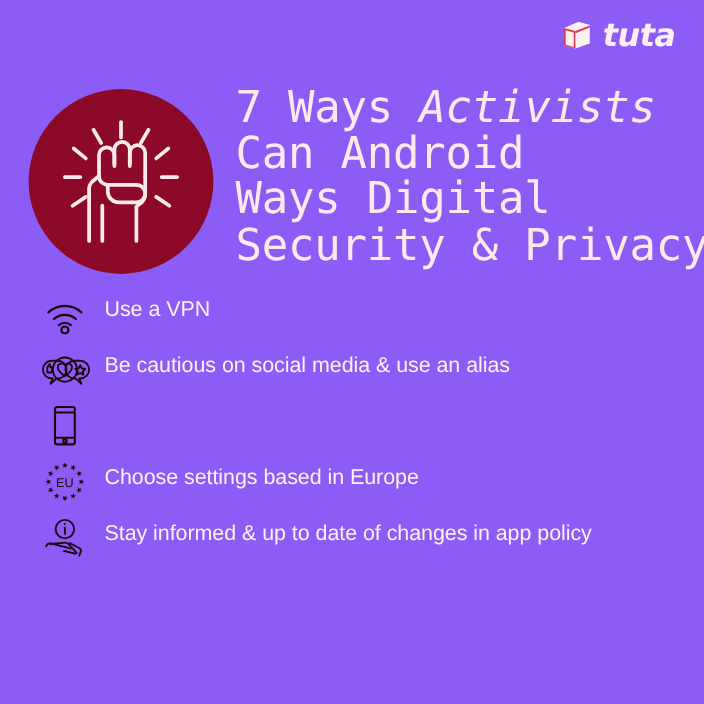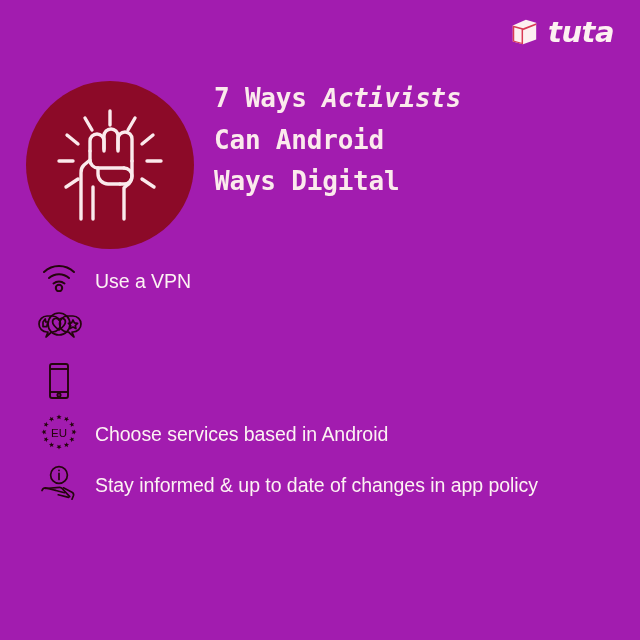--- a/index.html
+++ b/index.html
@@ -10,21 +10,21 @@
     width: 640px;
     height: 640px;
     background: #d93a55;
     font-family: "Liberation Sans", sans-serif;
     overflow: hidden;
     position: relative;
   }
   .poster {
     position: absolute;
     inset: 0;
-    background: #a21caf;
+    background: #8b5cf6;
   }
 
   
   .brand {
     position: absolute;
     top: 17px;
     right: 26px;
     display: flex;
     align-items: center;
     gap: 9px;
@@ -54,22 +54,22 @@
     justify-content: center;
   }
   .hero-badge svg { width: 128px; height: 128px; display: block; }
 
   .headline {
     position: absolute;
     left: 214px;
     top: 78px;
     width: 404px;
     font-family: "DejaVu Sans Mono", monospace;
-    font-weight: 700;
-    font-size: 26px;
+    font-weight: 400;
+    font-size: 40px;
     line-height: 41.5px;
     color: #fbeaec;
     letter-spacing: -0.2px;
   }
   .headline .ital { font-style: italic; }
   .headline .ln { display: block; white-space: pre; }
   .headline .ln.r2,
   .headline .ln.r3 { }
   .headline .ln.r4 { }
 
@@ -84,21 +84,21 @@
     display: flex;
     align-items: center;
     height: 51px;
     padding-left: 34px;
   }
   .tip-icon {
     width: 50px;
     min-width: 50px;
     height: 44px;
     display: flex;
-    align-items: flex-start;
+    align-items: flex-end;
     justify-content: center;
     color: #24050c;
   }
   .tip-icon svg { display: block; }
   .tip-label {
     margin-left: 11px;
     font-family: "Liberation Sans", sans-serif;
     font-size: 19.5px;
     color: #fdf2f3;
     white-space: nowrap;
@@ -147,20 +147,21 @@
         <path d="M52 67 v6 a10 10 0 0 0 10 10 h12"></path>
         <line x1="47" y1="118" x2="47" y2="86"></line>
       </svg>
     </span>
   </div>
 
   <div class="headline">
     <span class="ln r1"><span>7 Ways </span><span class="ital">Activists</span></span>
     <span class="ln r2">Can Android</span>
     <span class="ln r3">Ways Digital</span>
+    <span class="ln r4">Security &amp; Privacy</span>
   </div>
 
   <div class="tips">
 
     <div class="tip">
       <span class="tip-icon">
         <svg width="38" height="32" viewBox="0 0 38 32" fill="none" stroke="#24050c" stroke-width="2" stroke-linecap="round">
           <path d="M4 12 a22 22 0 0 1 30 0"></path>
           <path d="M9 18 a15 15 0 0 1 20 0"></path>
           <path d="M13.5 23.5 a9 9 0 0 1 11 0"></path>
@@ -176,20 +177,21 @@
       <span class="tip-icon">
         <svg width="48" height="32" viewBox="0 0 48 32" fill="none" stroke="#24050c" stroke-width="1.7" stroke-linecap="round" stroke-linejoin="round">
           <path d="M12 5 a8 8 0 0 0 0 16 h1 l-2 5 l5.5 -5 h1 a8 8 0 0 0 0 -16 z"></path>
           <path d="M38 5 a8 8 0 0 1 0 16 h-1 l2 5 l-5.5 -5 h-1 a8 8 0 0 1 0 -16 z"></path>
           <path d="M24 2 a11 11 0 0 0 0 22 a11 11 0 0 0 0 -22 z"></path>
           <path d="M24 19 c-4 -3 -6.4 -5.2 -6.4 -8 a3.4 3.4 0 0 1 6.4 -1.8 a3.4 3.4 0 0 1 6.4 1.8 c0 2.8 -2.4 5 -6.4 8 z"></path>
           <path d="M8 11 v4.6 M8 11 l2.2 -3 l0.6 3 h2 l-1 4.6 h-3.8"></path>
           <path d="M38 9 l1.4 2.9 l3.2 0.4 l-2.3 2.2 l0.6 3.1 l-2.9 -1.5 l-2.9 1.5 l0.6 -3.1 l-2.3 -2.2 l3.2 -0.4 z"></path>
         </svg>
       </span>
+      <span class="tip-label">Be cautious on social media &amp; use an alias</span>
     </div>
 
     <div class="tip">
       <span class="tip-icon">
         <svg width="24" height="38" viewBox="0 0 24 38" fill="none" stroke="#24050c" stroke-width="1.9" stroke-linejoin="round">
           <rect x="3" y="2" width="18" height="34" rx="2"></rect>
           <line x1="3" y1="7" x2="21" y2="7"></line>
           <line x1="3" y1="30" x2="21" y2="30"></line>
           <circle cx="12" cy="33" r="1.6"></circle>
         </svg>
@@ -235,21 +237,21 @@
                   <path d="M0 -2.6 L0.8 -0.8 L2.6 -0.8 L1.2 0.4 L1.7 2.3 L0 1.2 L-1.7 2.3 L-1.2 0.4 L-2.6 -0.8 L-0.8 -0.8 Z"></path>
                 </g>
               <g transform="rotate(330) translate(0,-15)">
                   <path d="M0 -2.6 L0.8 -0.8 L2.6 -0.8 L1.2 0.4 L1.7 2.3 L0 1.2 L-1.7 2.3 L-1.2 0.4 L-2.6 -0.8 L-0.8 -0.8 Z"></path>
                 </g>
             </g>
             <text x="19" y="24" text-anchor="middle" font-family="Liberation Sans, sans-serif" font-size="11.5" font-weight="400" fill="#24050c">EU</text>
           </g>
         </svg>
       </span>
-      <span class="tip-label">Choose services based in Android</span>
+      <span class="tip-label">Choose settings based in Europe</span>
     </div>
 
     <div class="tip">
       <span class="tip-icon">
         <svg width="40" height="38" viewBox="0 0 40 38" fill="none" stroke="#24050c" stroke-width="1.7" stroke-linecap="round" stroke-linejoin="round">
           <circle cx="20" cy="11" r="8.4"></circle>
           <line x1="20" y1="9.4" x2="20" y2="15.4"></line>
           <circle cx="20" cy="6.4" r="0.9" fill="#24050c" stroke="none"></circle>
           <path d="M3 26.5 a4 4 0 0 1 4.6 -2.4 l8.4 2.2"></path>
           <path d="M6.5 24.5 l14 -1.2 a3 3 0 0 1 2.6 1.2 l7.6 8.2"></path>

